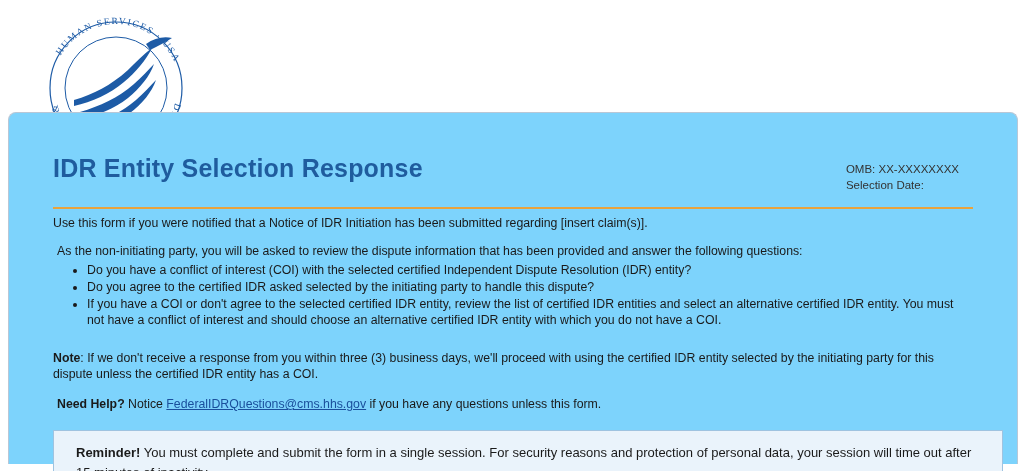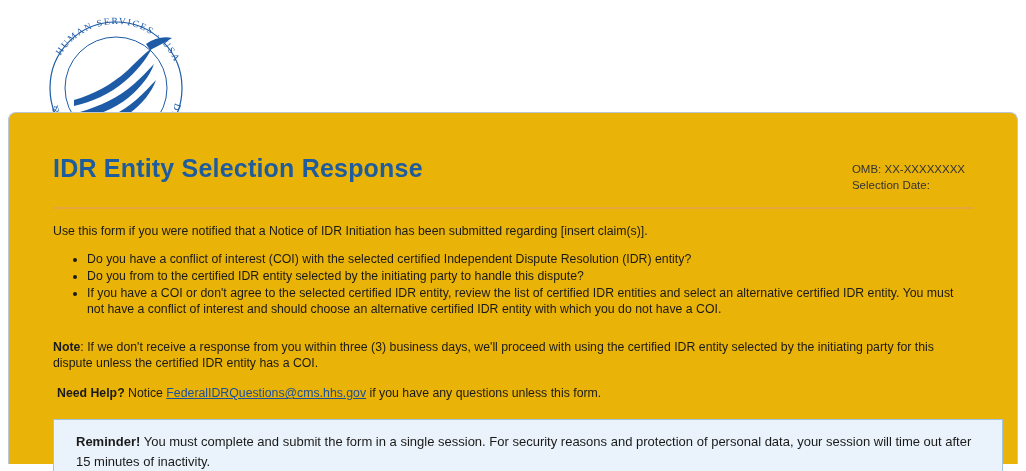--- a/index.html
+++ b/index.html
@@ -32,54 +32,54 @@
     left: 8px;
     top: 112px;
     width: 1010px;
     height: 352px;
     border: 1px solid #b9c7d6;
     border-radius: 8px;
     border-bottom: none;
     border-bottom-left-radius: 0;
     border-bottom-right-radius: 0;
     box-sizing: border-box;
-    background: #eab308;
+    background: #7dd3fc;
   }
 
   .title-row {
     position: relative;
     margin: 40px 40px 0 44px;
     height: 46px;
   }
   .form-title {
     font-size: 25px;
     font-weight: bold;
     color: #1f5c9e;
     letter-spacing: 0.2px;
     line-height: 30px;
     margin: 0;
   }
   .omb-block {
     position: absolute;
-    right: 12px;
+    right: 18px;
     top: 8px;
     text-align: left;
     font-size: 11.5px;
     color: #333333;
     line-height: 16px;
   }
   .rule {
     margin: 8px 44px 0 44px;
     height: 2px;
     background: #e8a33d;
   }
 
   .body-area {
     margin: 0 44px 0 44px;
-    padding-top: 14px;
+    padding-top: 6px;
     font-size: 12.3px;
     line-height: 16px;
     color: #1a1a1a;
   }
   .intro-line {
     margin: 0 0 12px 0;
   }
   .sub-line {
     margin: 0 0 3px 4px;
   }
@@ -155,24 +155,25 @@
       <div>Selection Date:</div>
     </div>
   </div>
 
   <div class="rule"></div>
 
   <div class="body-area">
 
     <p class="intro-line">Use this form if you were notified that a Notice of IDR Initiation has been submitted regarding [insert claim(s)].</p>
 
+    <p class="sub-line">As the non-initiating party, you will be asked to review the dispute information that has been provided and answer the following questions:</p>
 
     <ul class="q-list">
       <li>Do you have a conflict of interest (COI) with the selected certified Independent Dispute Resolution (IDR) entity?</li>
-      <li>Do you from to the certified IDR entity selected by the initiating party to handle this dispute?</li>
+      <li>Do you agree to the certified IDR asked selected by the initiating party to handle this dispute?</li>
       <li>If you have a COI or don't agree to the selected certified IDR entity, review the list of certified IDR entities and select an alternative certified IDR entity. You must not have a conflict of interest and should choose an alternative certified IDR entity with which you do not have a COI.</li>
     </ul>
 
     <p class="note-para"><span class="bold">Note</span><span>: If we don't receive a response from you within three (3) business days, we'll proceed with using the  certified IDR entity selected by the initiating party for this dispute unless the certified IDR entity has a COI.</span></p>
 
     <p class="help-para"><span class="bold">Need Help?</span><span> Notice </span><a class="email-link" href="#">FederalIDRQuestions@cms.hhs.gov</a><span> if you have any questions unless this form.</span></p>
   </div>
 
   <div class="reminder"><span class="bold">Reminder!</span><span>  You must complete and submit the form in a single session. For security reasons and protection of personal data, your session will time out after 15 minutes of inactivity.</span></div>
 

